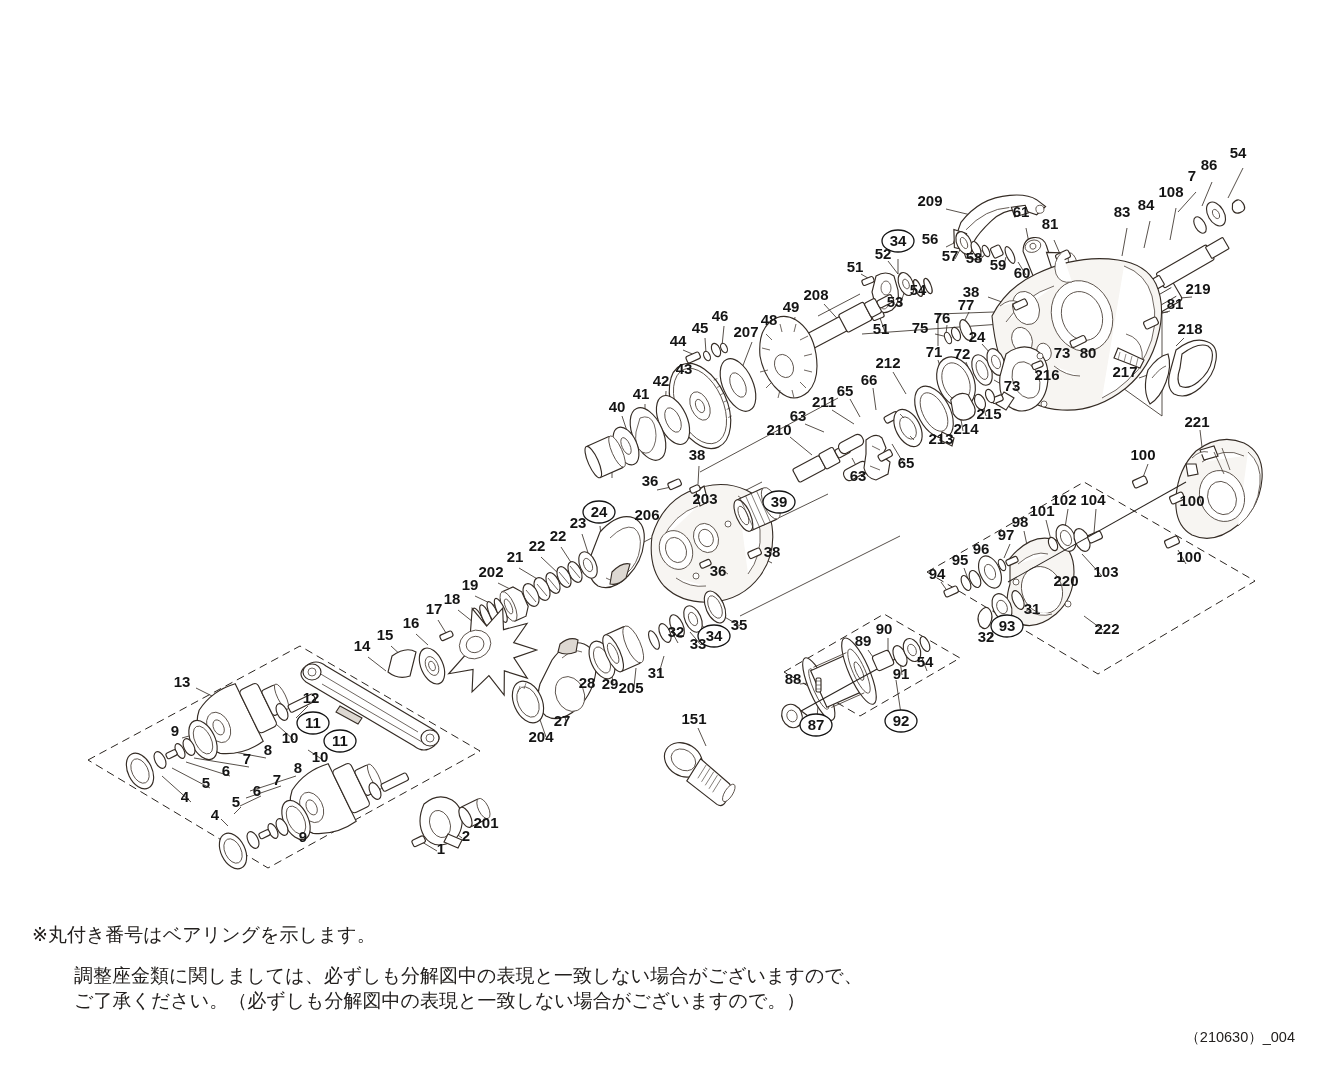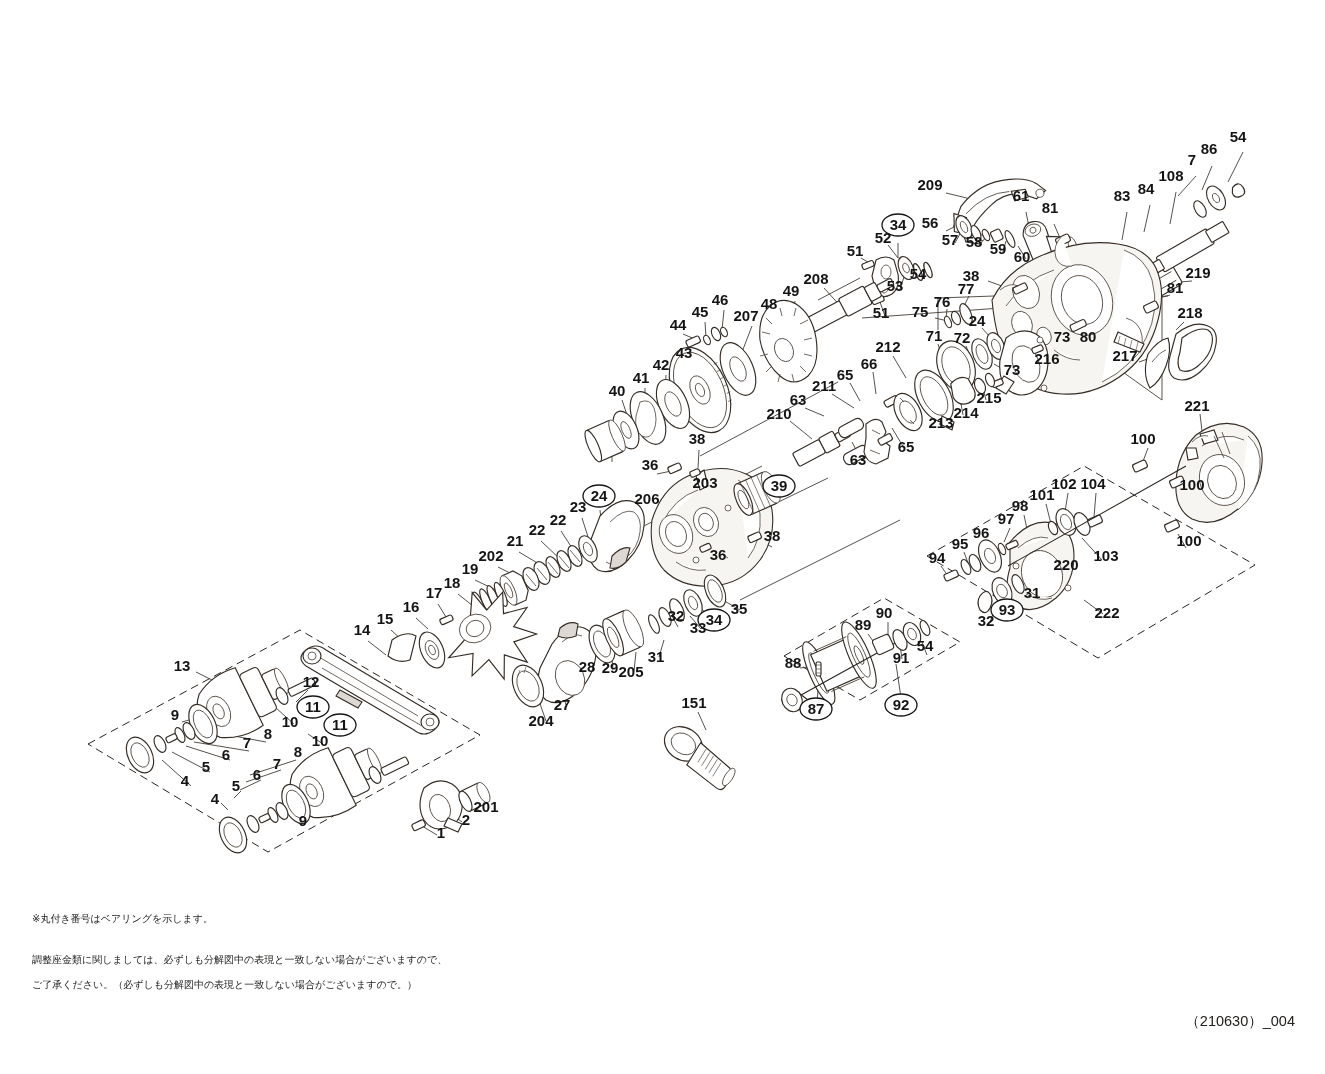--- a/index.html
+++ b/index.html
@@ -1,23 +1,23 @@
 <!DOCTYPE html>
 <html><head>
 <meta charset="utf-8">
 <title>Parts Diagram</title>
 <style>
   html,body{margin:0;padding:0;background:#ffffff;}
   body{width:1325px;height:1074px;position:relative;overflow:hidden;
        font-family:"Liberation Sans","DejaVu Sans",sans-serif;color:#1a1a1a;}
-  #sheet{position:absolute;left:0;top:0;width:1325px;height:766px;}
+  #sheet{position:absolute;left:0;top:16px;width:1325px;height:766px;}
   #diagram{position:absolute;left:0;top:0;width:1325px;height:890px;}
   .notes{position:absolute;left:32px;top:906px;width:1000px;}
-  .note-line{font-size:10px;line-height:25px;color:#23201e;white-space:nowrap;}
-  .note-block{margin-top:16px;}
+  .note-line{font-size:19px;line-height:25px;color:#23201e;white-space:nowrap;}
+  .note-block{margin-top:16px;margin-left:42px;}
   .footer-code{position:absolute;right:30px;top:1012px;font-size:14.5px;color:#23201e;margin-left:24px;}
   svg{display:block;}
   .lbl{font-family:"Liberation Sans","DejaVu Sans",sans-serif;font-weight:bold;font-size:15px;fill:#141414;}
   .ln{stroke:#2b2520;stroke-width:1.05;fill:none;}
   .ln-thin{stroke:#3a322b;stroke-width:0.85;fill:none;}
   .ln-dash{stroke:#2b2520;stroke-width:1;fill:none;stroke-dasharray:8 5;}
   .prt{stroke:#352c25;stroke-width:1.15;fill:#ffffff;}
   .prt-l{stroke:#4a4038;stroke-width:0.8;fill:#ffffff;}
   .prt-f{stroke:#352c25;stroke-width:1.1;fill:#f7f5f2;}
   .prt-d{stroke:#352c25;stroke-width:1.1;fill:#ddd8d2;}

